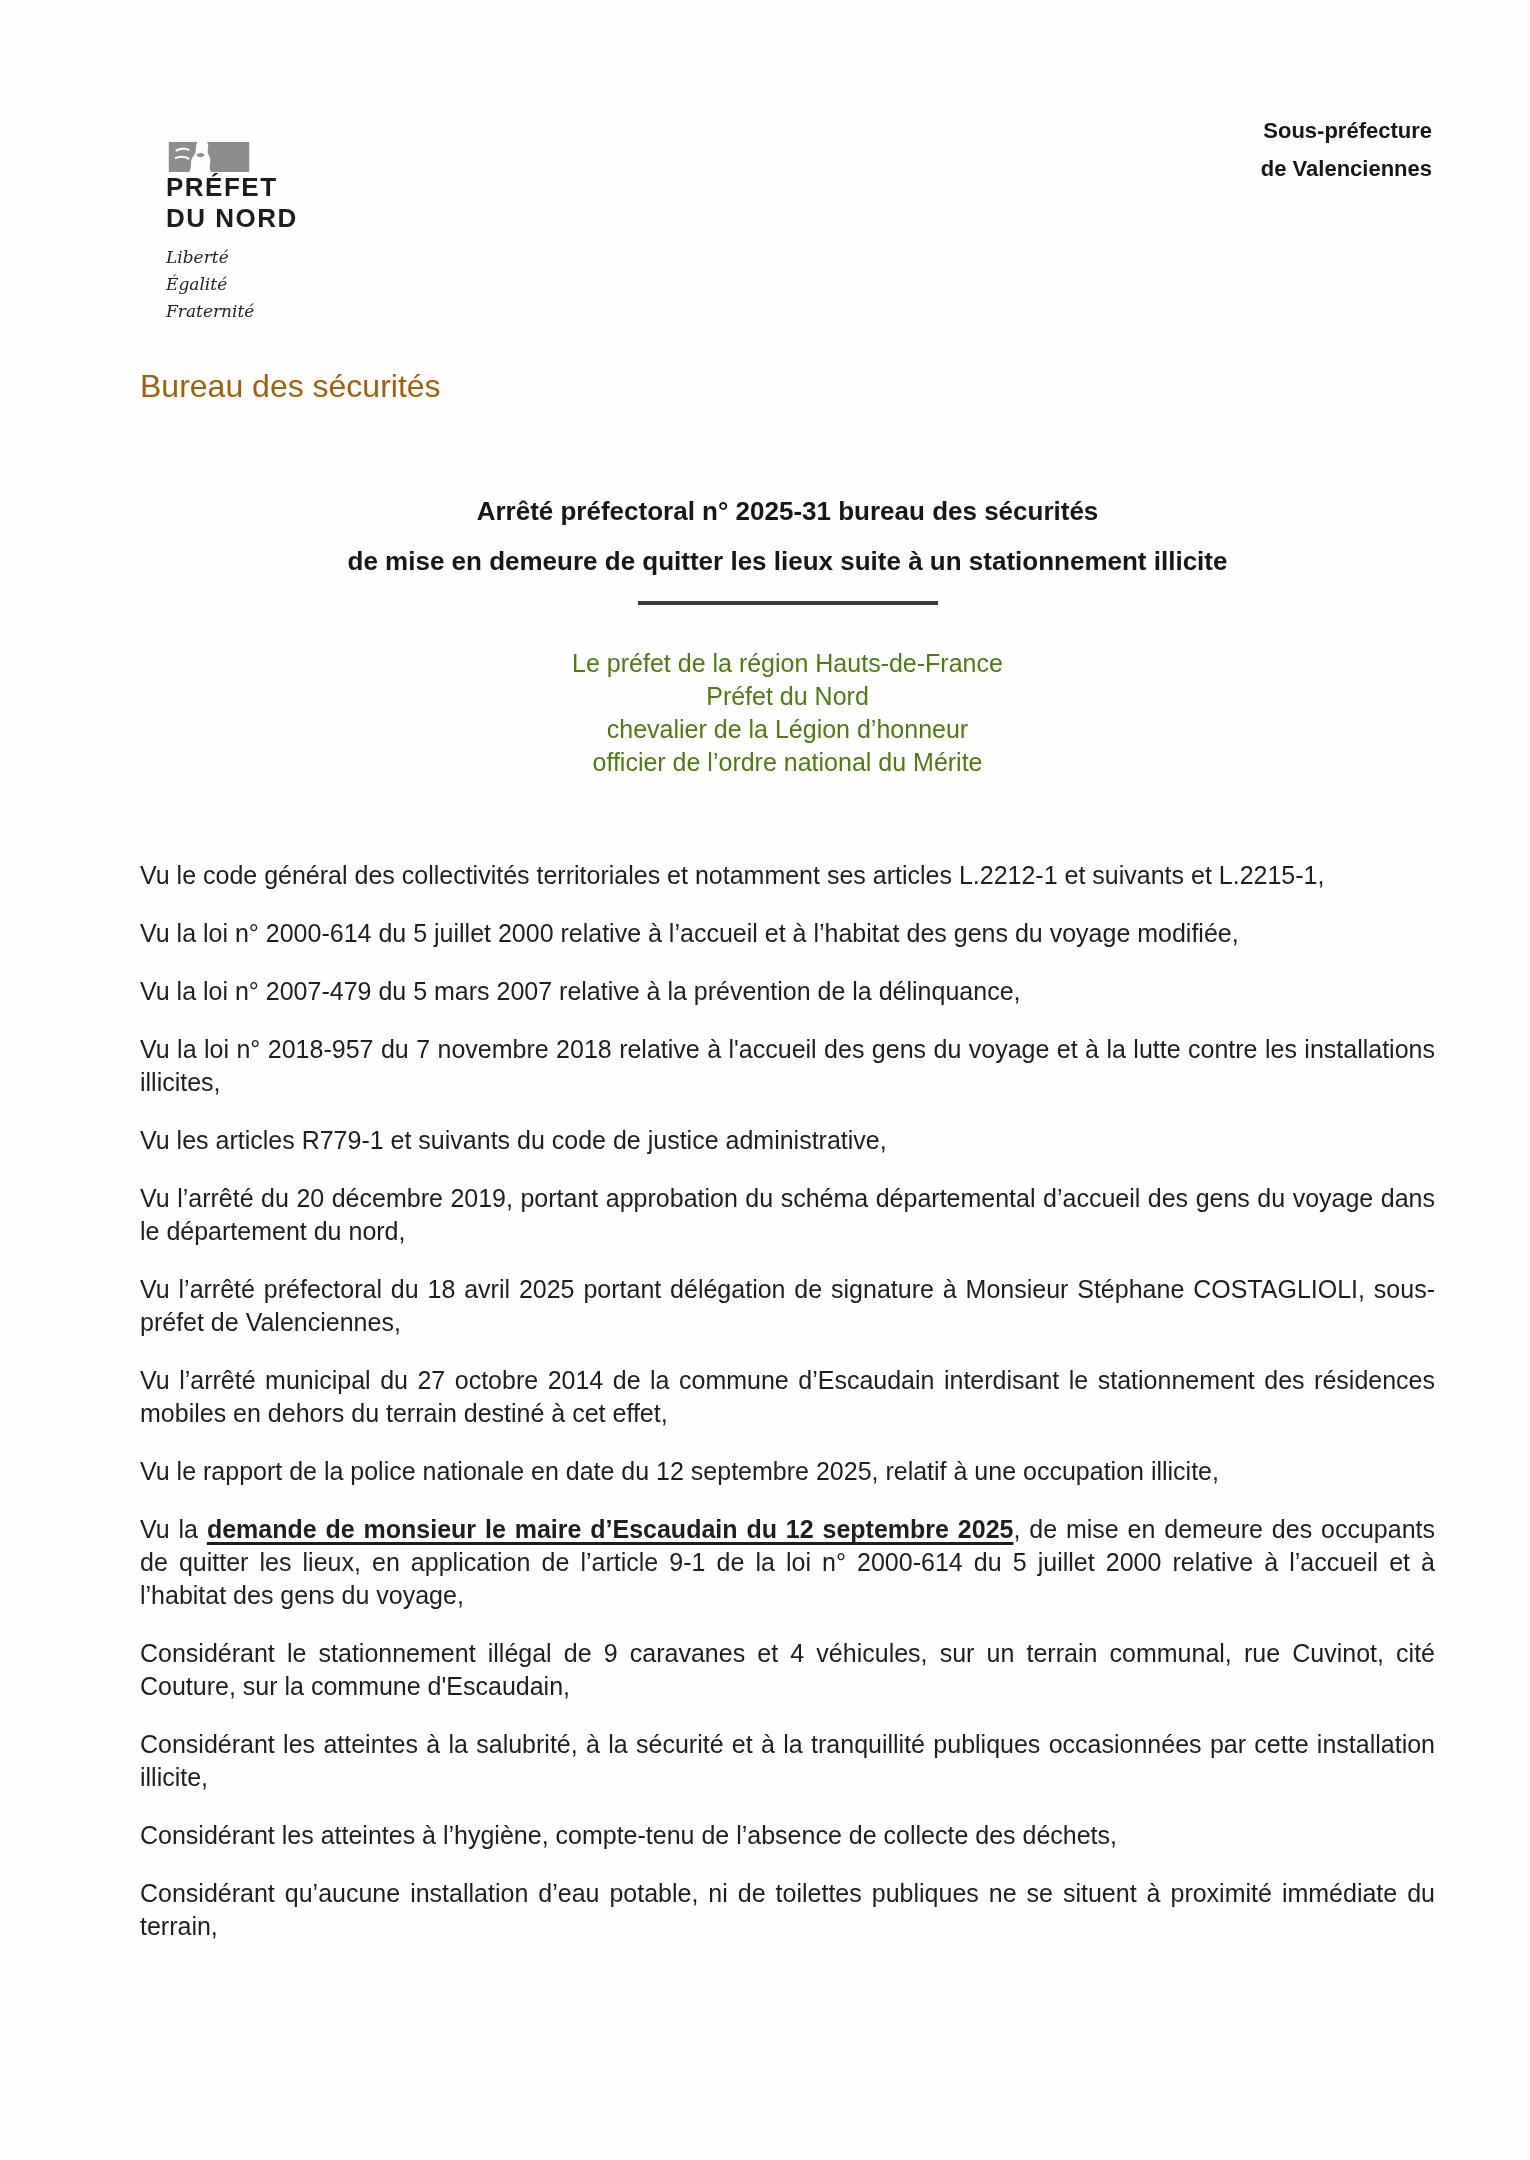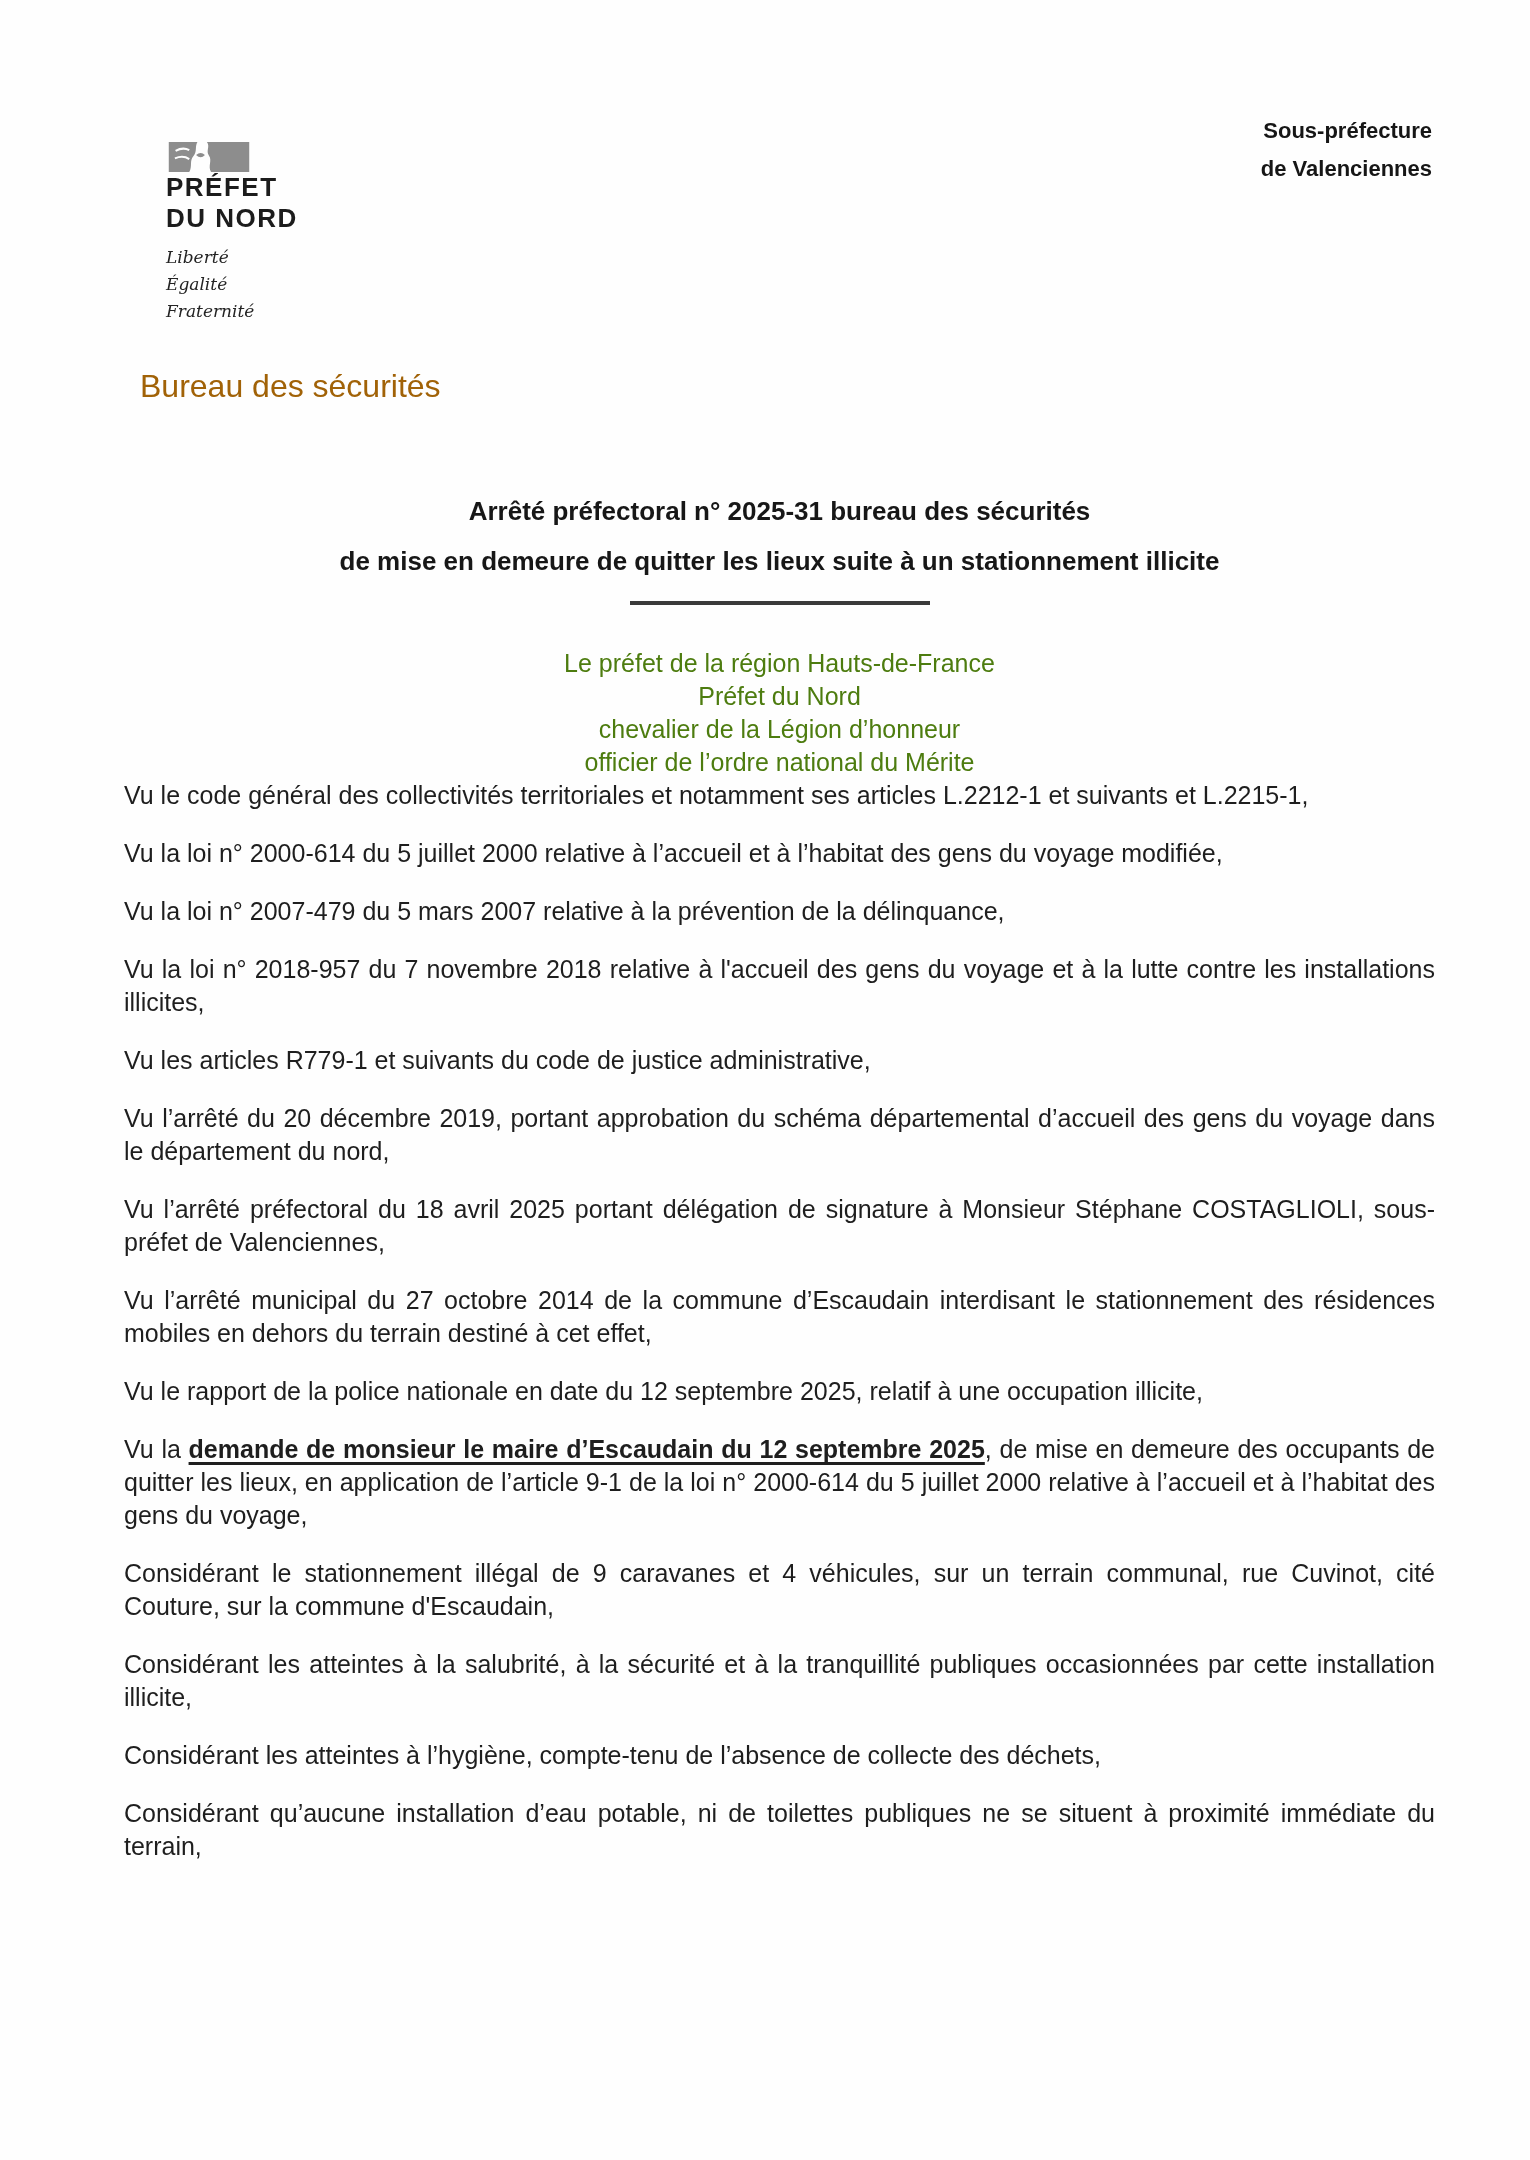--- a/index.html
+++ b/index.html
@@ -57,21 +57,21 @@
     position: absolute;
     left: 140px;
     top: 368px;
     font-size: 32px;
     color: #a16207;
   }
   
   .content {
     position: absolute;
     top: 398px;
-    left: 124px;
+    left: 140px;
     right: 95px;
   }
   .title-block { margin-top: 100px; text-align: center; }
   .title-line {
     font-weight: 700;
     font-size: 26px;
     line-height: 26px;
     color: #171717;
   }
   .title-line + .title-line { margin-top: 24px; }
@@ -81,21 +81,21 @@
     border-top: 4px solid #3a3a3a;
     margin: 27px auto 0 auto;
   }
   .authority {
     margin-top: 42px;
     text-align: center;
     font-size: 25px;
     line-height: 33px;
     color: #4d7c0f;
   }
-  .paragraphs { }
+  .paragraphs { margin-top: 80px; }
   .paragraphs p {
     font-size: 25px;
     line-height: 33px;
     text-align: justify;
     margin-bottom: 25px;
     color: #1e1e1e;
   }
   .bold-underline {
     font-weight: 700;
     text-decoration: underline;

